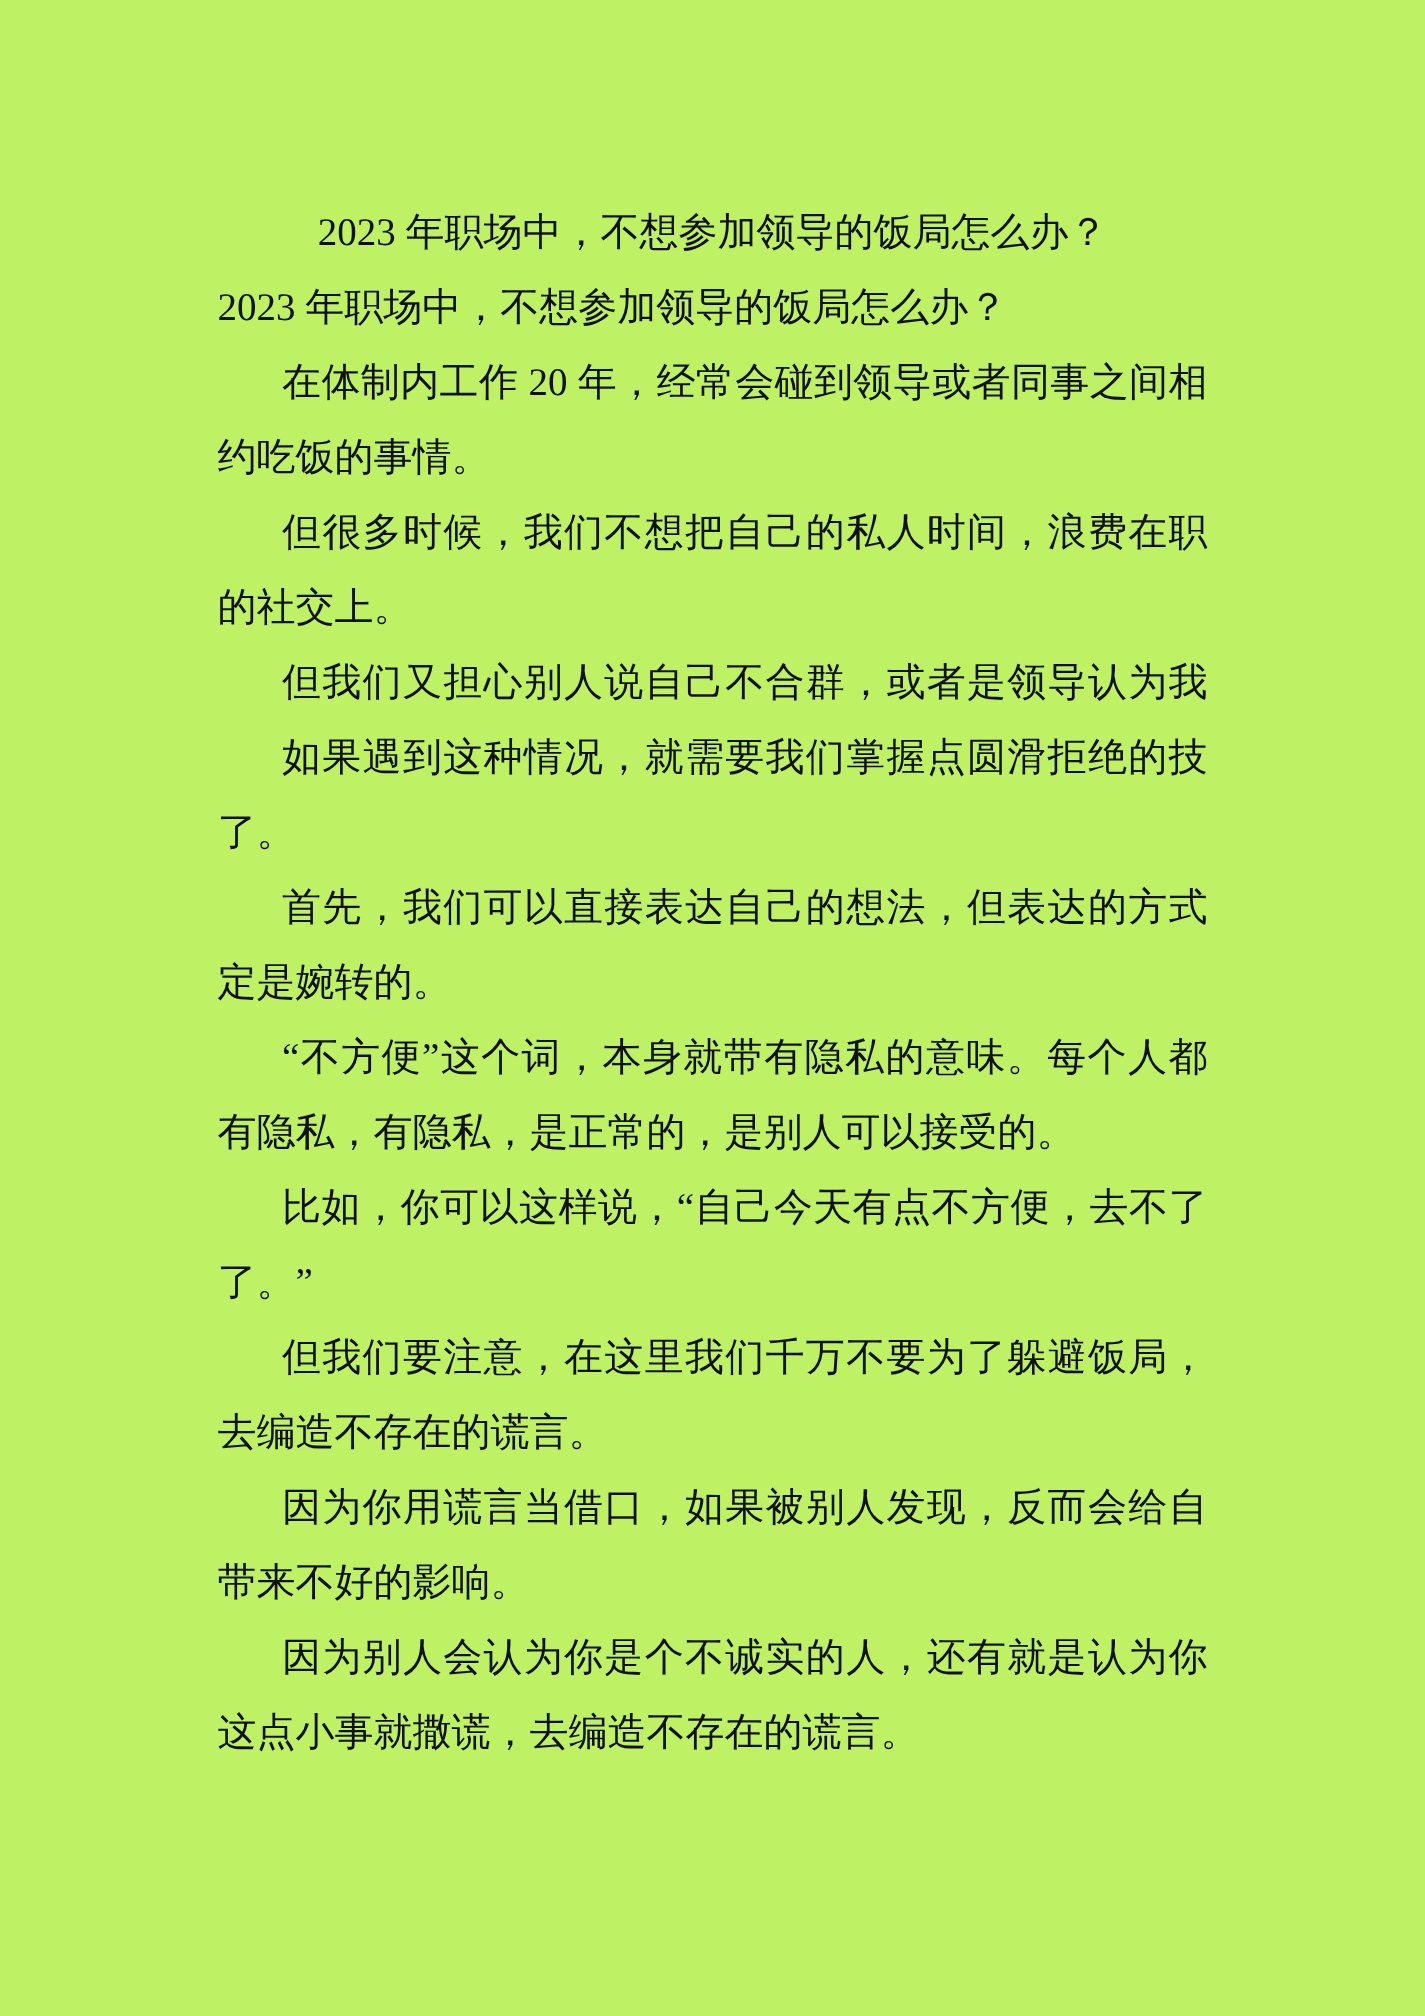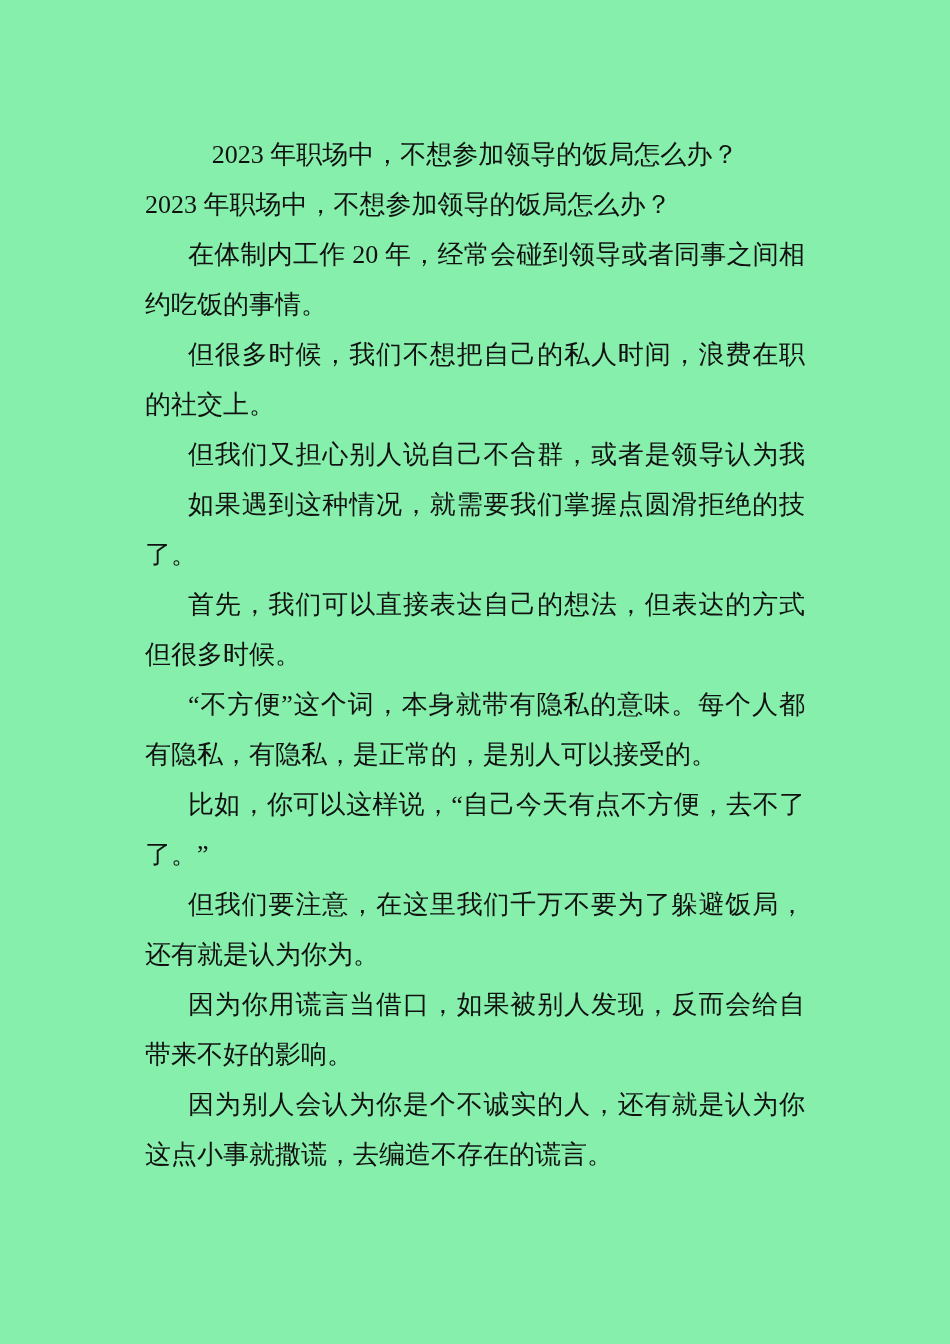--- a/index.html
+++ b/index.html
@@ -14,21 +14,21 @@
     font-family: "Liberation Serif", "DejaVu Serif", serif;
     color: #111111;
     overflow: hidden;
   }
   .doc-page {
     position: absolute;
     left: 0;
     top: 0;
     width: 950px;
     height: 1344px;
-    background: #86efac;
+    background: #bef264;
   }
   .doc-content {
     position: absolute;
     left: 145px;
     top: 130px;
     width: 660px;
   }
   .line {
     height: 50px;
     line-height: 50px;
@@ -76,36 +76,36 @@
       <div class="line first fill">但我们又担心别人说自己不合群，或者是领导认为我们</div>
     </div>
 
     <div class="para">
       <div class="line first fill">如果遇到这种情况，就需要我们掌握点圆滑拒绝的技巧</div>
       <div class="line">了。</div>
     </div>
 
     <div class="para">
       <div class="line first fill">首先，我们可以直接表达自己的想法，但表达的方式一</div>
-      <div class="line">但很多时候。</div>
+      <div class="line">定是婉转的。</div>
     </div>
 
     <div class="para">
       <div class="line first fill">“不方便”这个词，本身就带有隐私的意味。每个人都</div>
       <div class="line">有隐私，有隐私，是正常的，是别人可以接受的。</div>
     </div>
 
     <div class="para">
       <div class="line first fill">比如，你可以这样说，“自己今天有点不方便，去不了</div>
       <div class="line">了。”</div>
     </div>
 
     <div class="para">
       <div class="line first fill">但我们要注意，在这里我们千万不要为了躲避饭局，而</div>
-      <div class="line">还有就是认为你为。</div>
+      <div class="line">去编造不存在的谎言。</div>
     </div>
 
     <div class="para">
       <div class="line first fill">因为你用谎言当借口，如果被别人发现，反而会给自己</div>
       <div class="line">带来不好的影响。</div>
     </div>
 
     <div class="para">
       <div class="line first fill">因为别人会认为你是个不诚实的人，还有就是认为你为</div>
       <div class="line">这点小事就撒谎，去编造不存在的谎言。</div>

